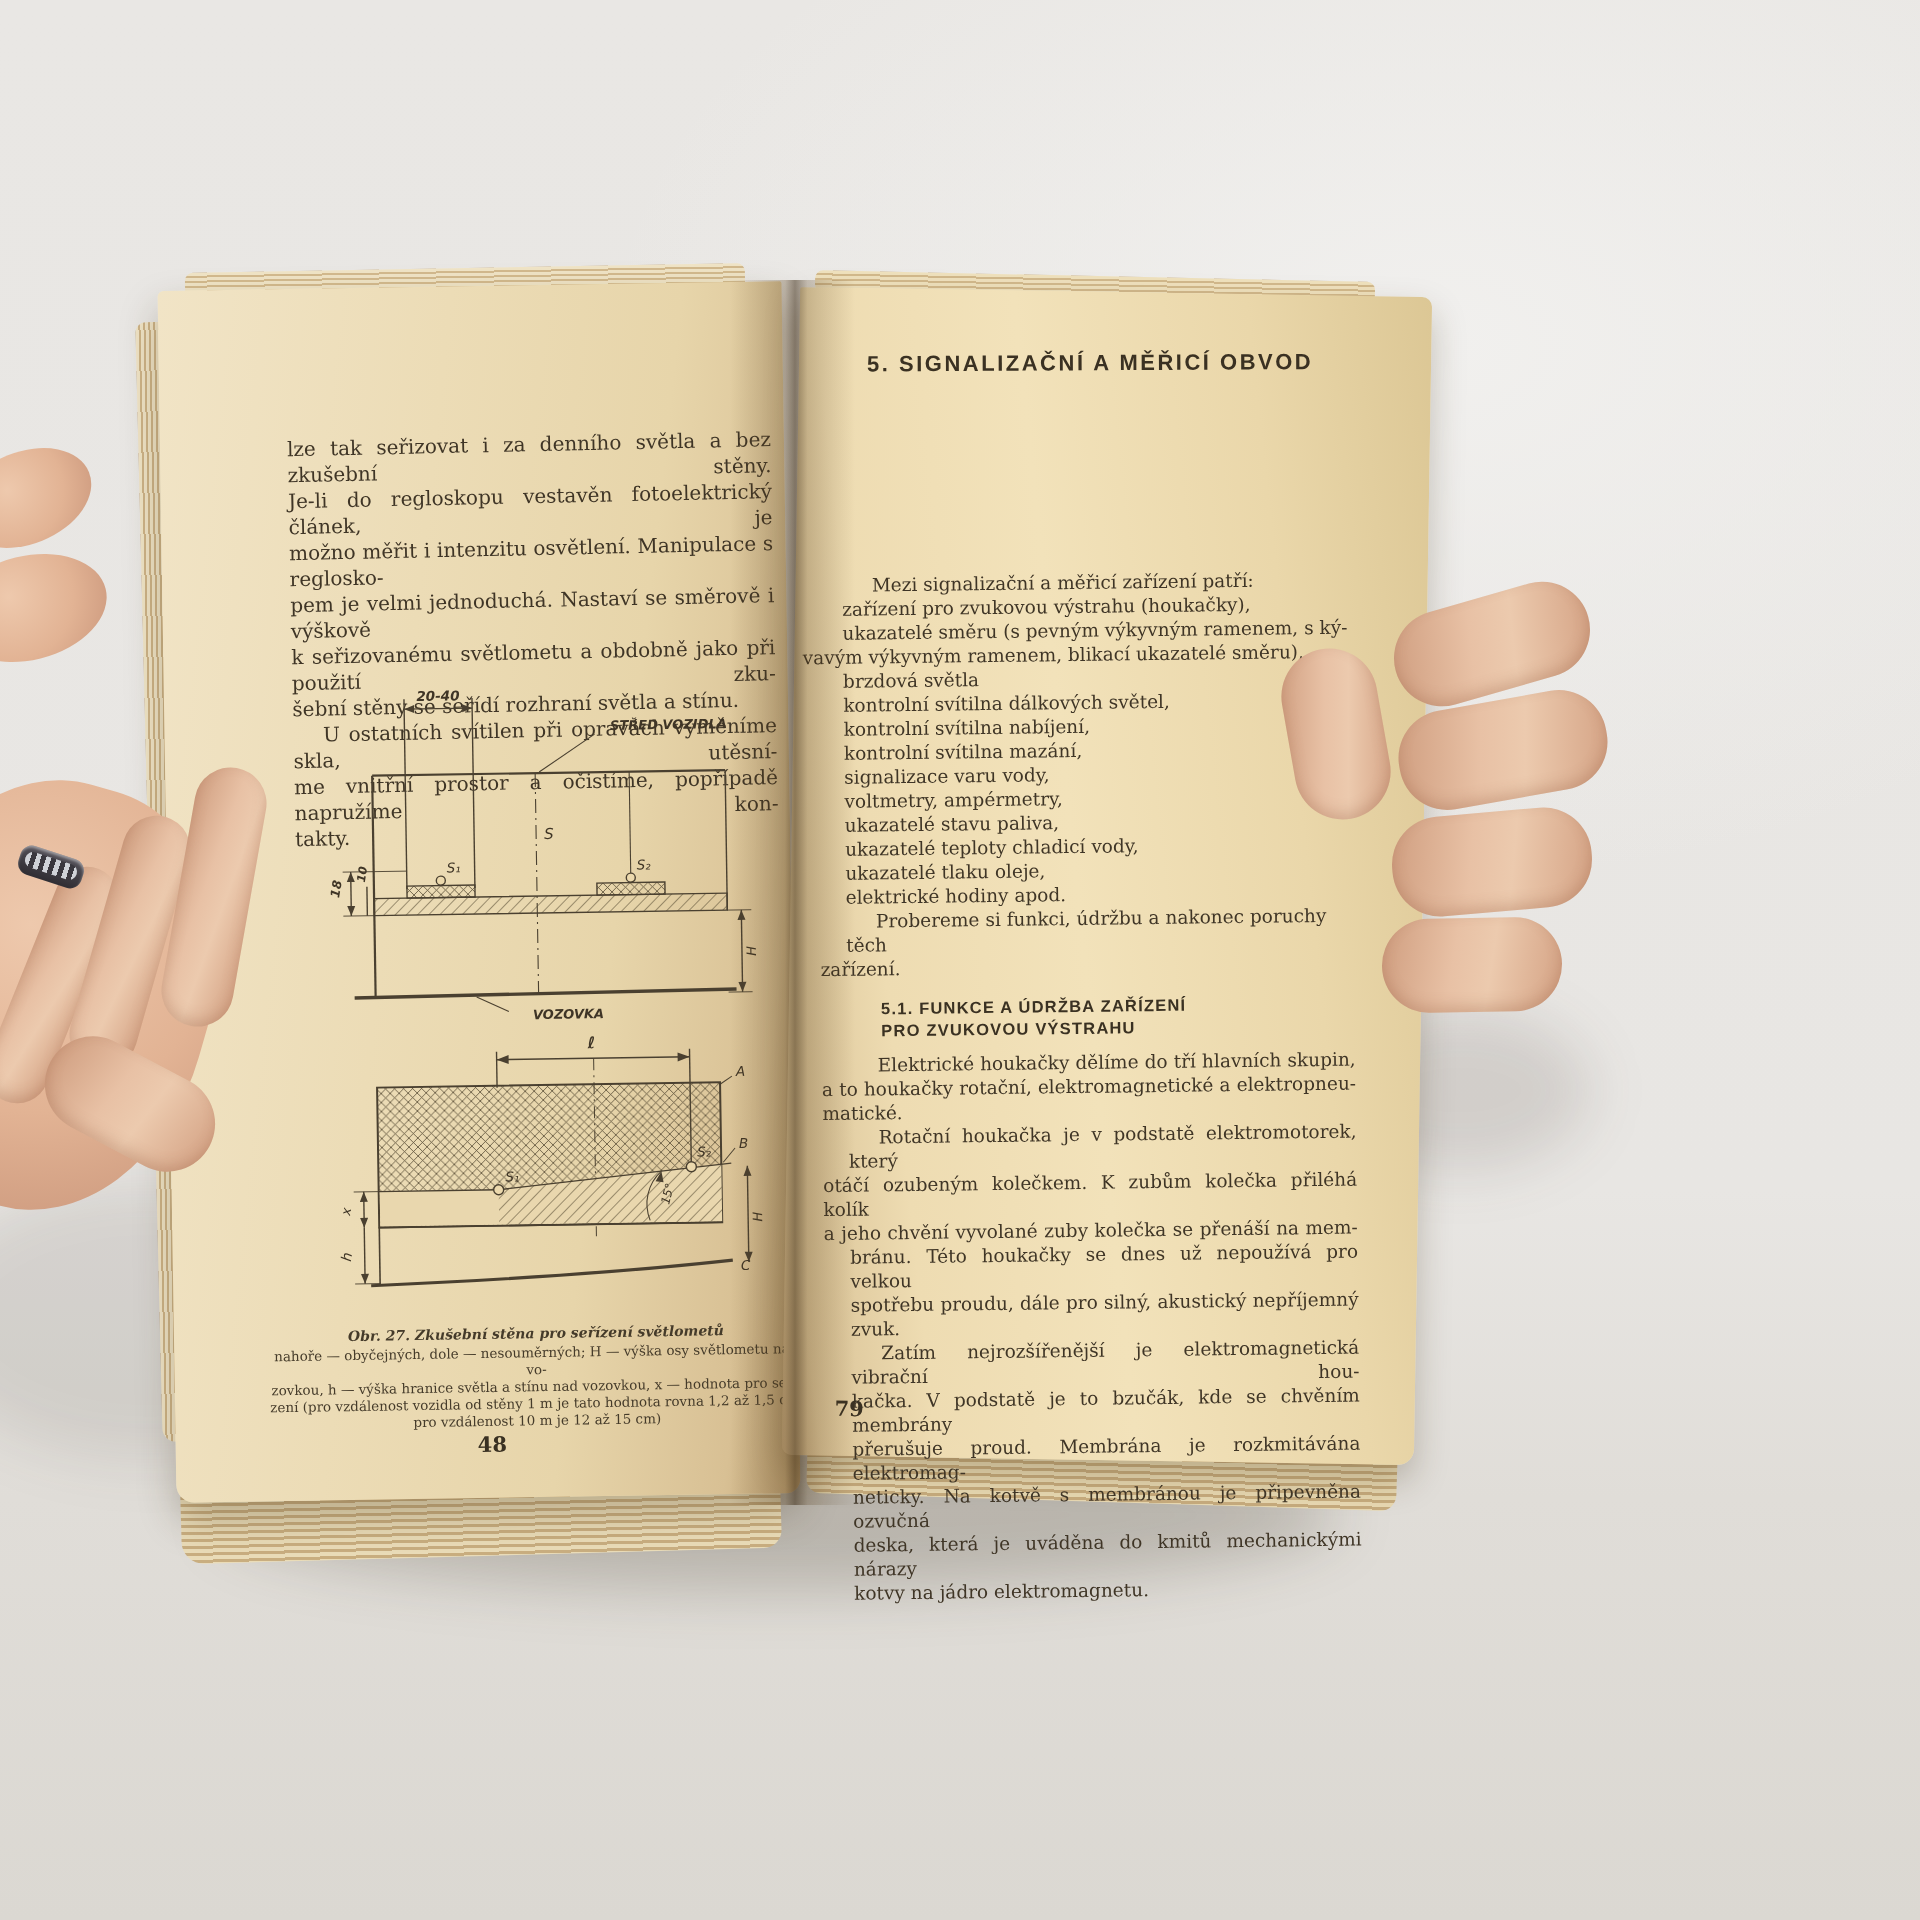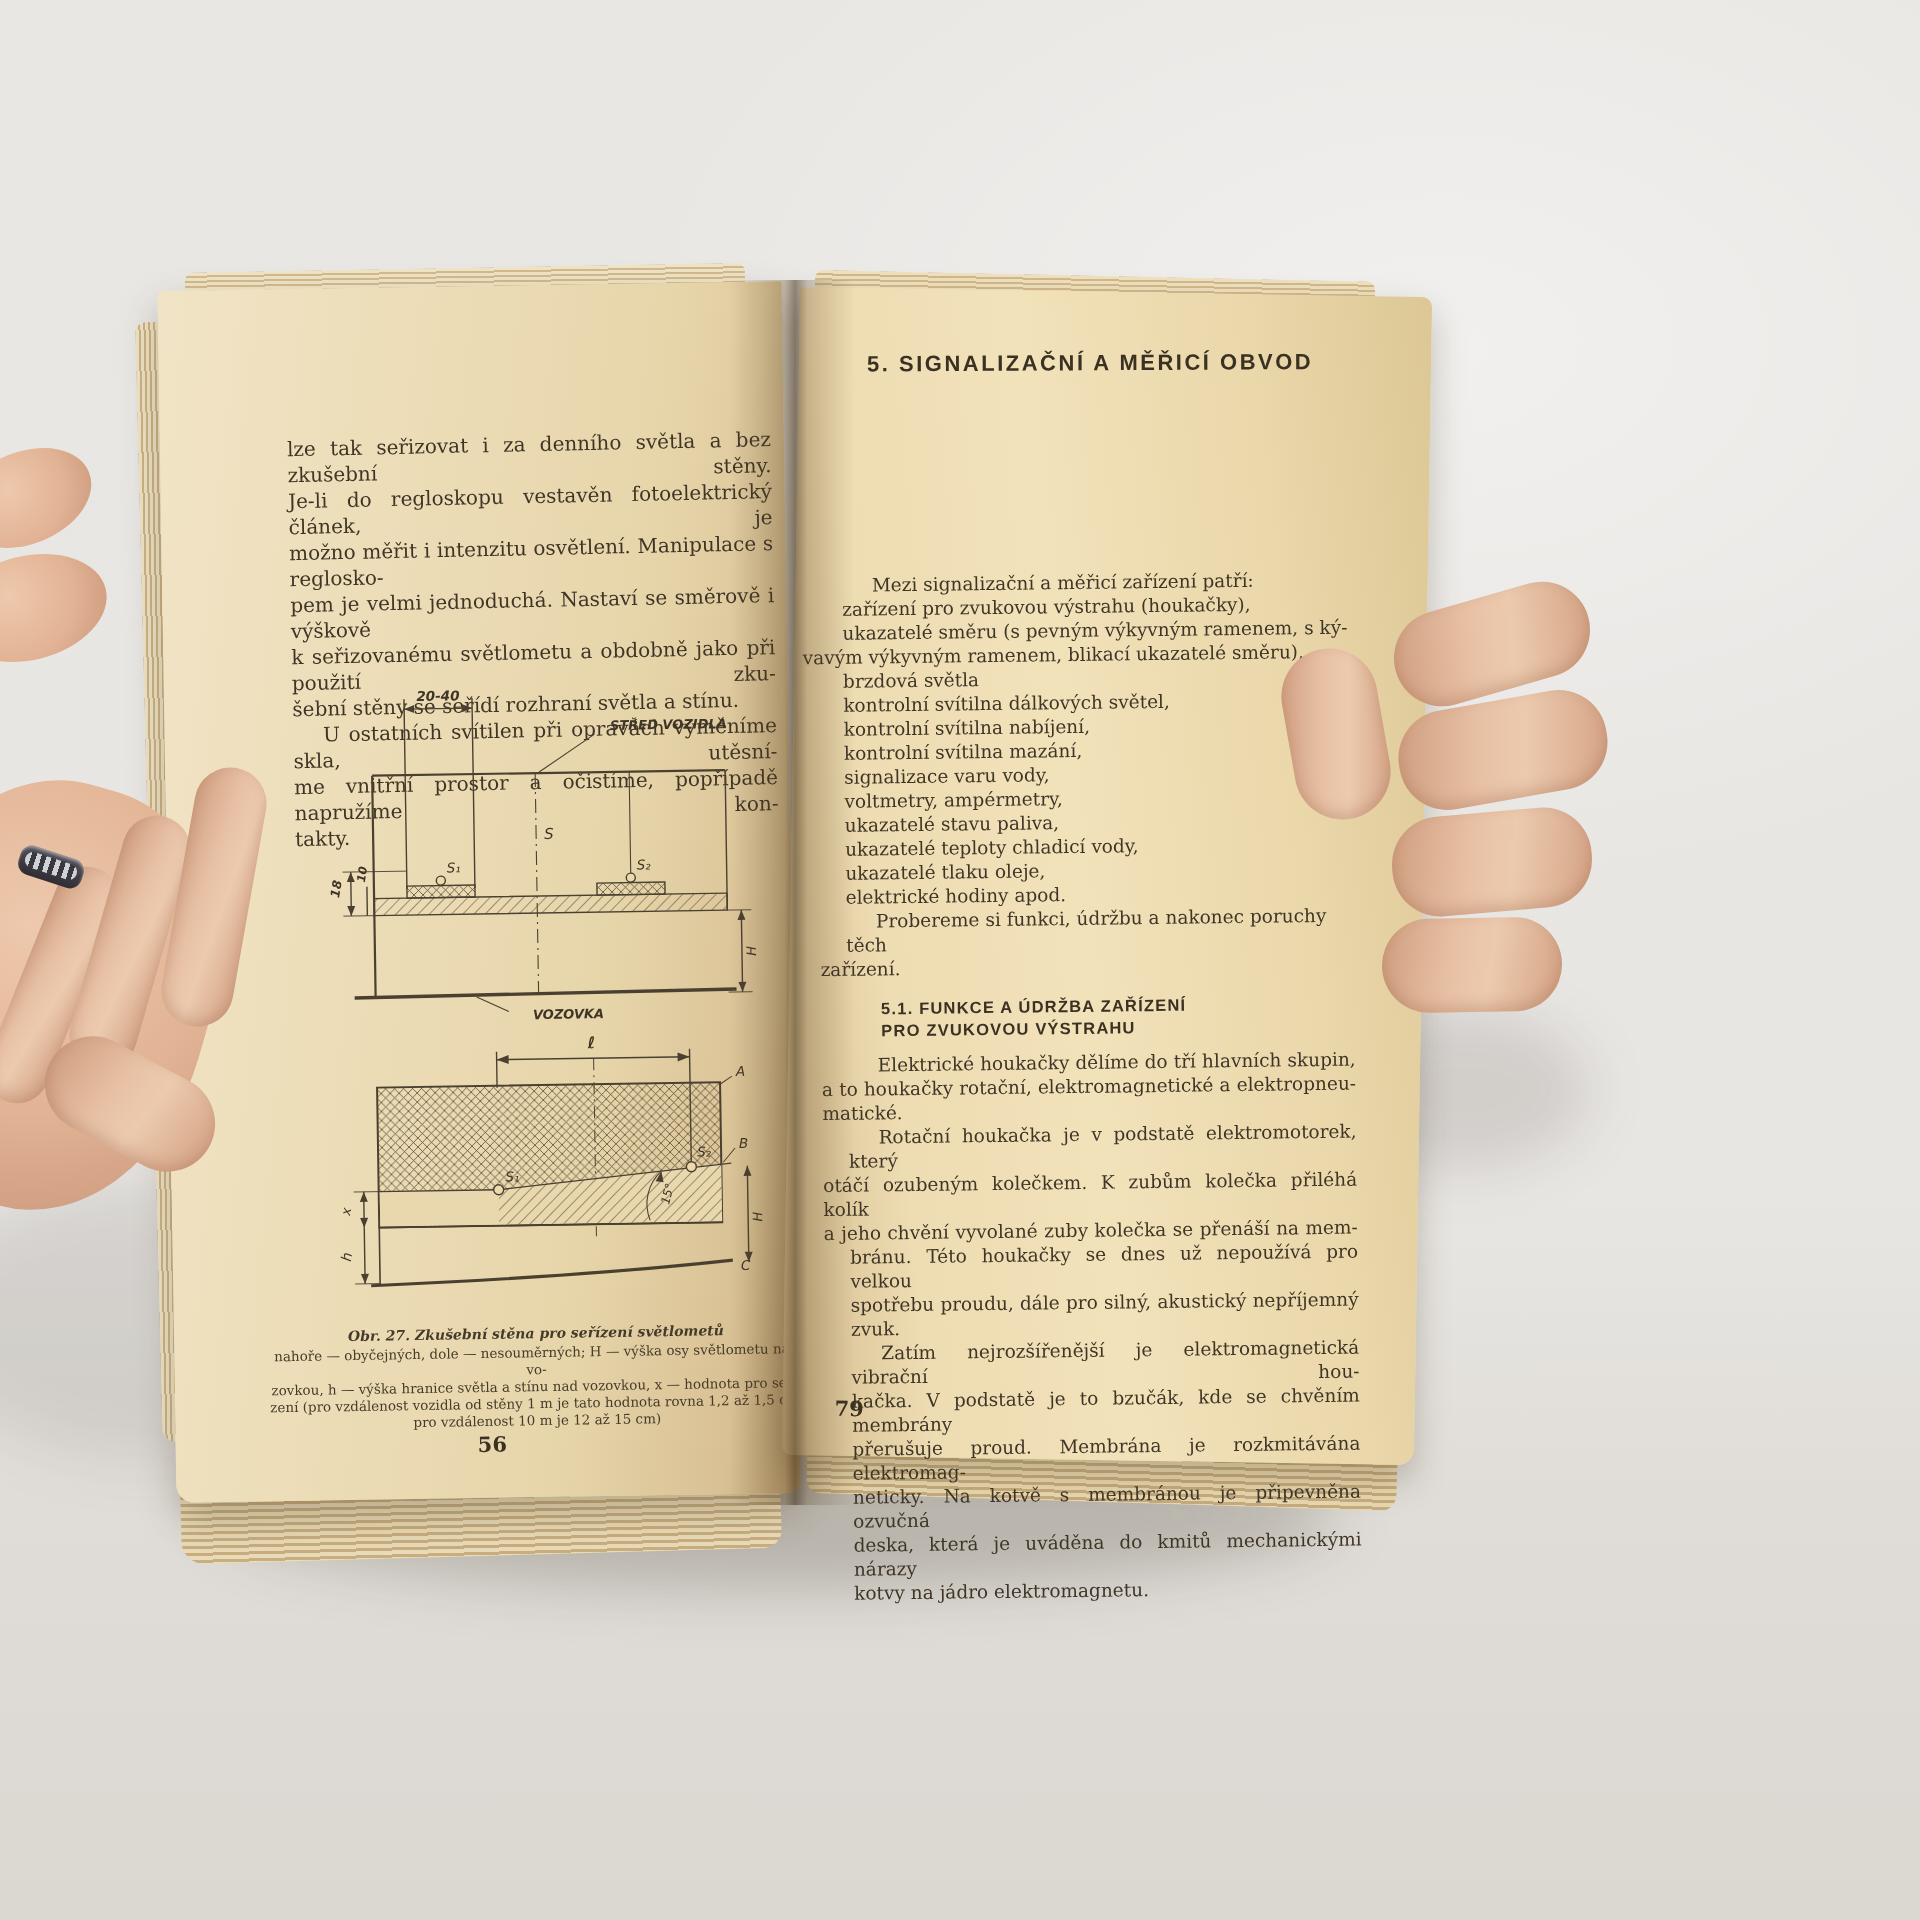--- a/index.html
+++ b/index.html
@@ -213,21 +213,21 @@
     </svg>
 
     <div class="caption">
       <div class="title">Obr. 27. Zkušební stěna pro seřízení světlometů</div>
       <div>nahoře — obyčejných, dole — nesouměrných; H — výška osy světlometu nad vo-</div>
       <div>zovkou, h — výška hranice světla a stínu nad vozovkou, x — hodnota pro seří-</div>
       <div>zení (pro vzdálenost vozidla od stěny 1 m je tato hodnota rovna 1,2 až 1,5 cm,</div>
       <div>pro vzdálenost 10 m je 12 až 15 cm)</div>
     </div>
 
-    <div class="pagenum lp-num">56</div>
+    <div class="pagenum lp-num">48</div>
   </div>
 
   <div class="page right-page">
 
     <div class="rp-heading">5. SIGNALIZAČNÍ A MĚŘICÍ OBVOD</div>
 
     <div class="rp-text">
       <div class="ln ind">Mezi signalizační a měřicí zařízení patří:</div>
       <div class="ln">zařízení pro zvukovou výstrahu (houkačky),</div>
       <div class="ln">ukazatelé směru (s pevným výkyvným ramenem, s ký-</div>

